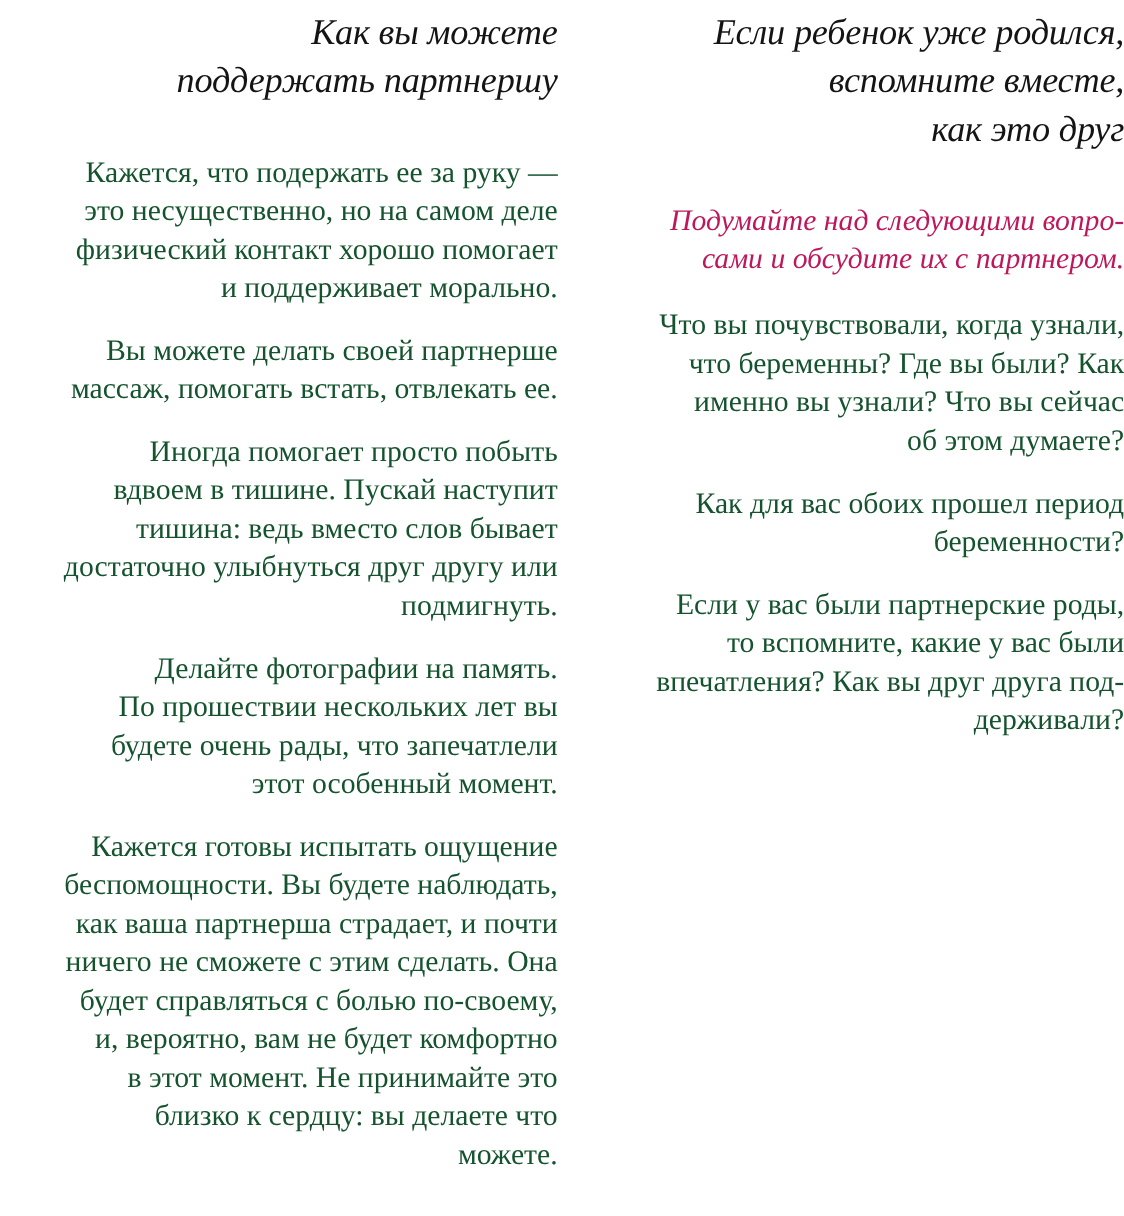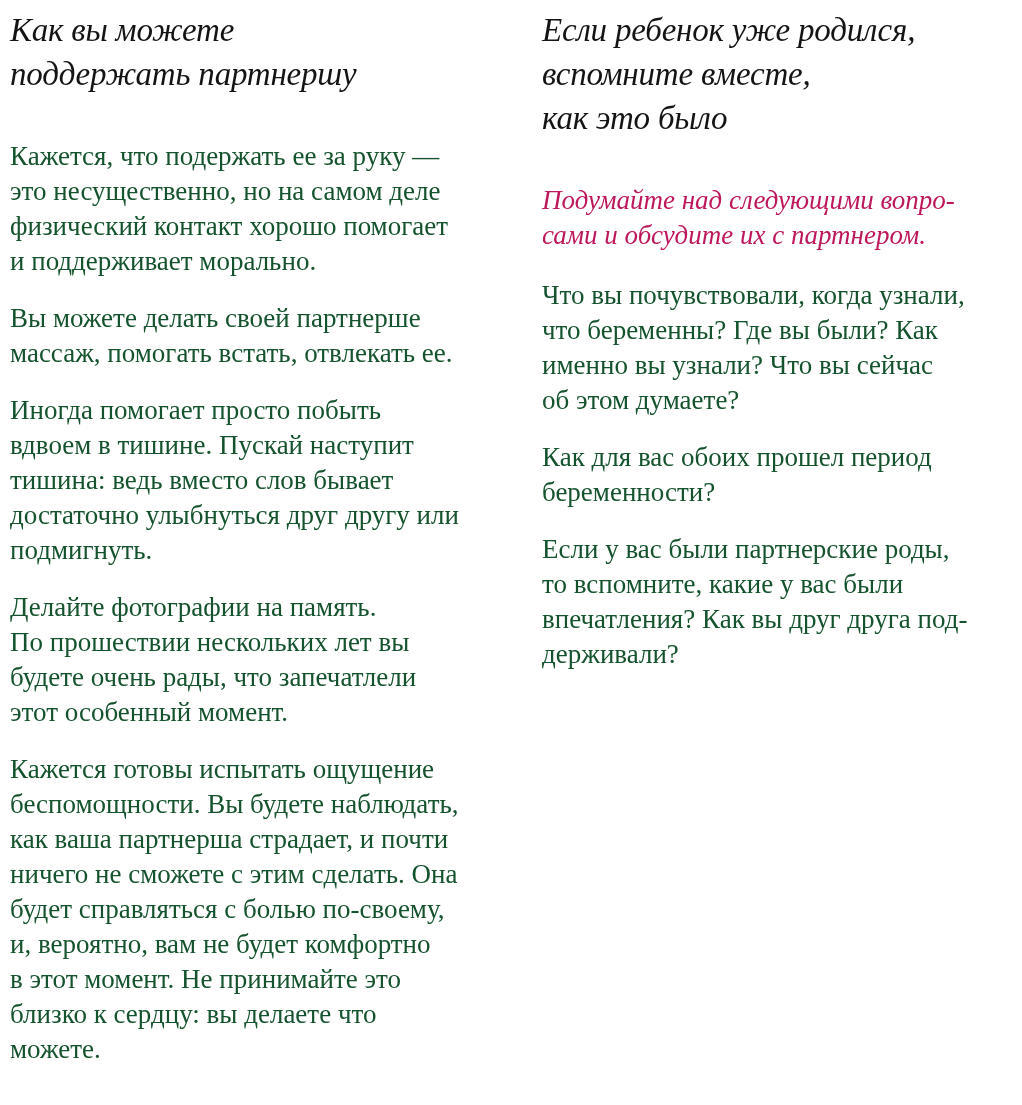--- a/index.html
+++ b/index.html
@@ -1,15 +1,15 @@
 <!DOCTYPE html>
 <html lang="ru"><head>
 <meta charset="utf-8">
 <style>
-  * { margin: 0; padding: 0; box-sizing: border-box; }
+  * { margin: 0; padding: 0; box-sizing: border-box; text-align: right; }
 
   html, body {
     background: #ffffff;
   }
 
   .page {
     position: relative;
     width: 1022px;
     height: 1105px;
     background: #ffffff;
@@ -90,21 +90,21 @@
 будет справляться с болью по-своему,
 и, вероятно, вам не будет комфортно
 в этот момент. Не принимайте это
 близко к сердцу: вы делаете что
 можете.</p>
     </div>
 
     <div class="column">
       <h2 class="heading">Если ребенок уже родился,
 вспомните вместе,
-как это было</h2>
+как это друг</h2>
       <p class="lead">Подумайте над следующими вопро-
 сами и обсудите их с партнером.</p>
       <p class="para">Что вы почувствовали, когда узнали,
 что беременны? Где вы были? Как
 именно вы узнали? Что вы сейчас
 об этом думаете?</p>
       <p class="para">Как для вас обоих прошел период
 беременности?</p>
       <p class="para">Если у вас были партнерские роды,
 то вспомните, какие у вас были

